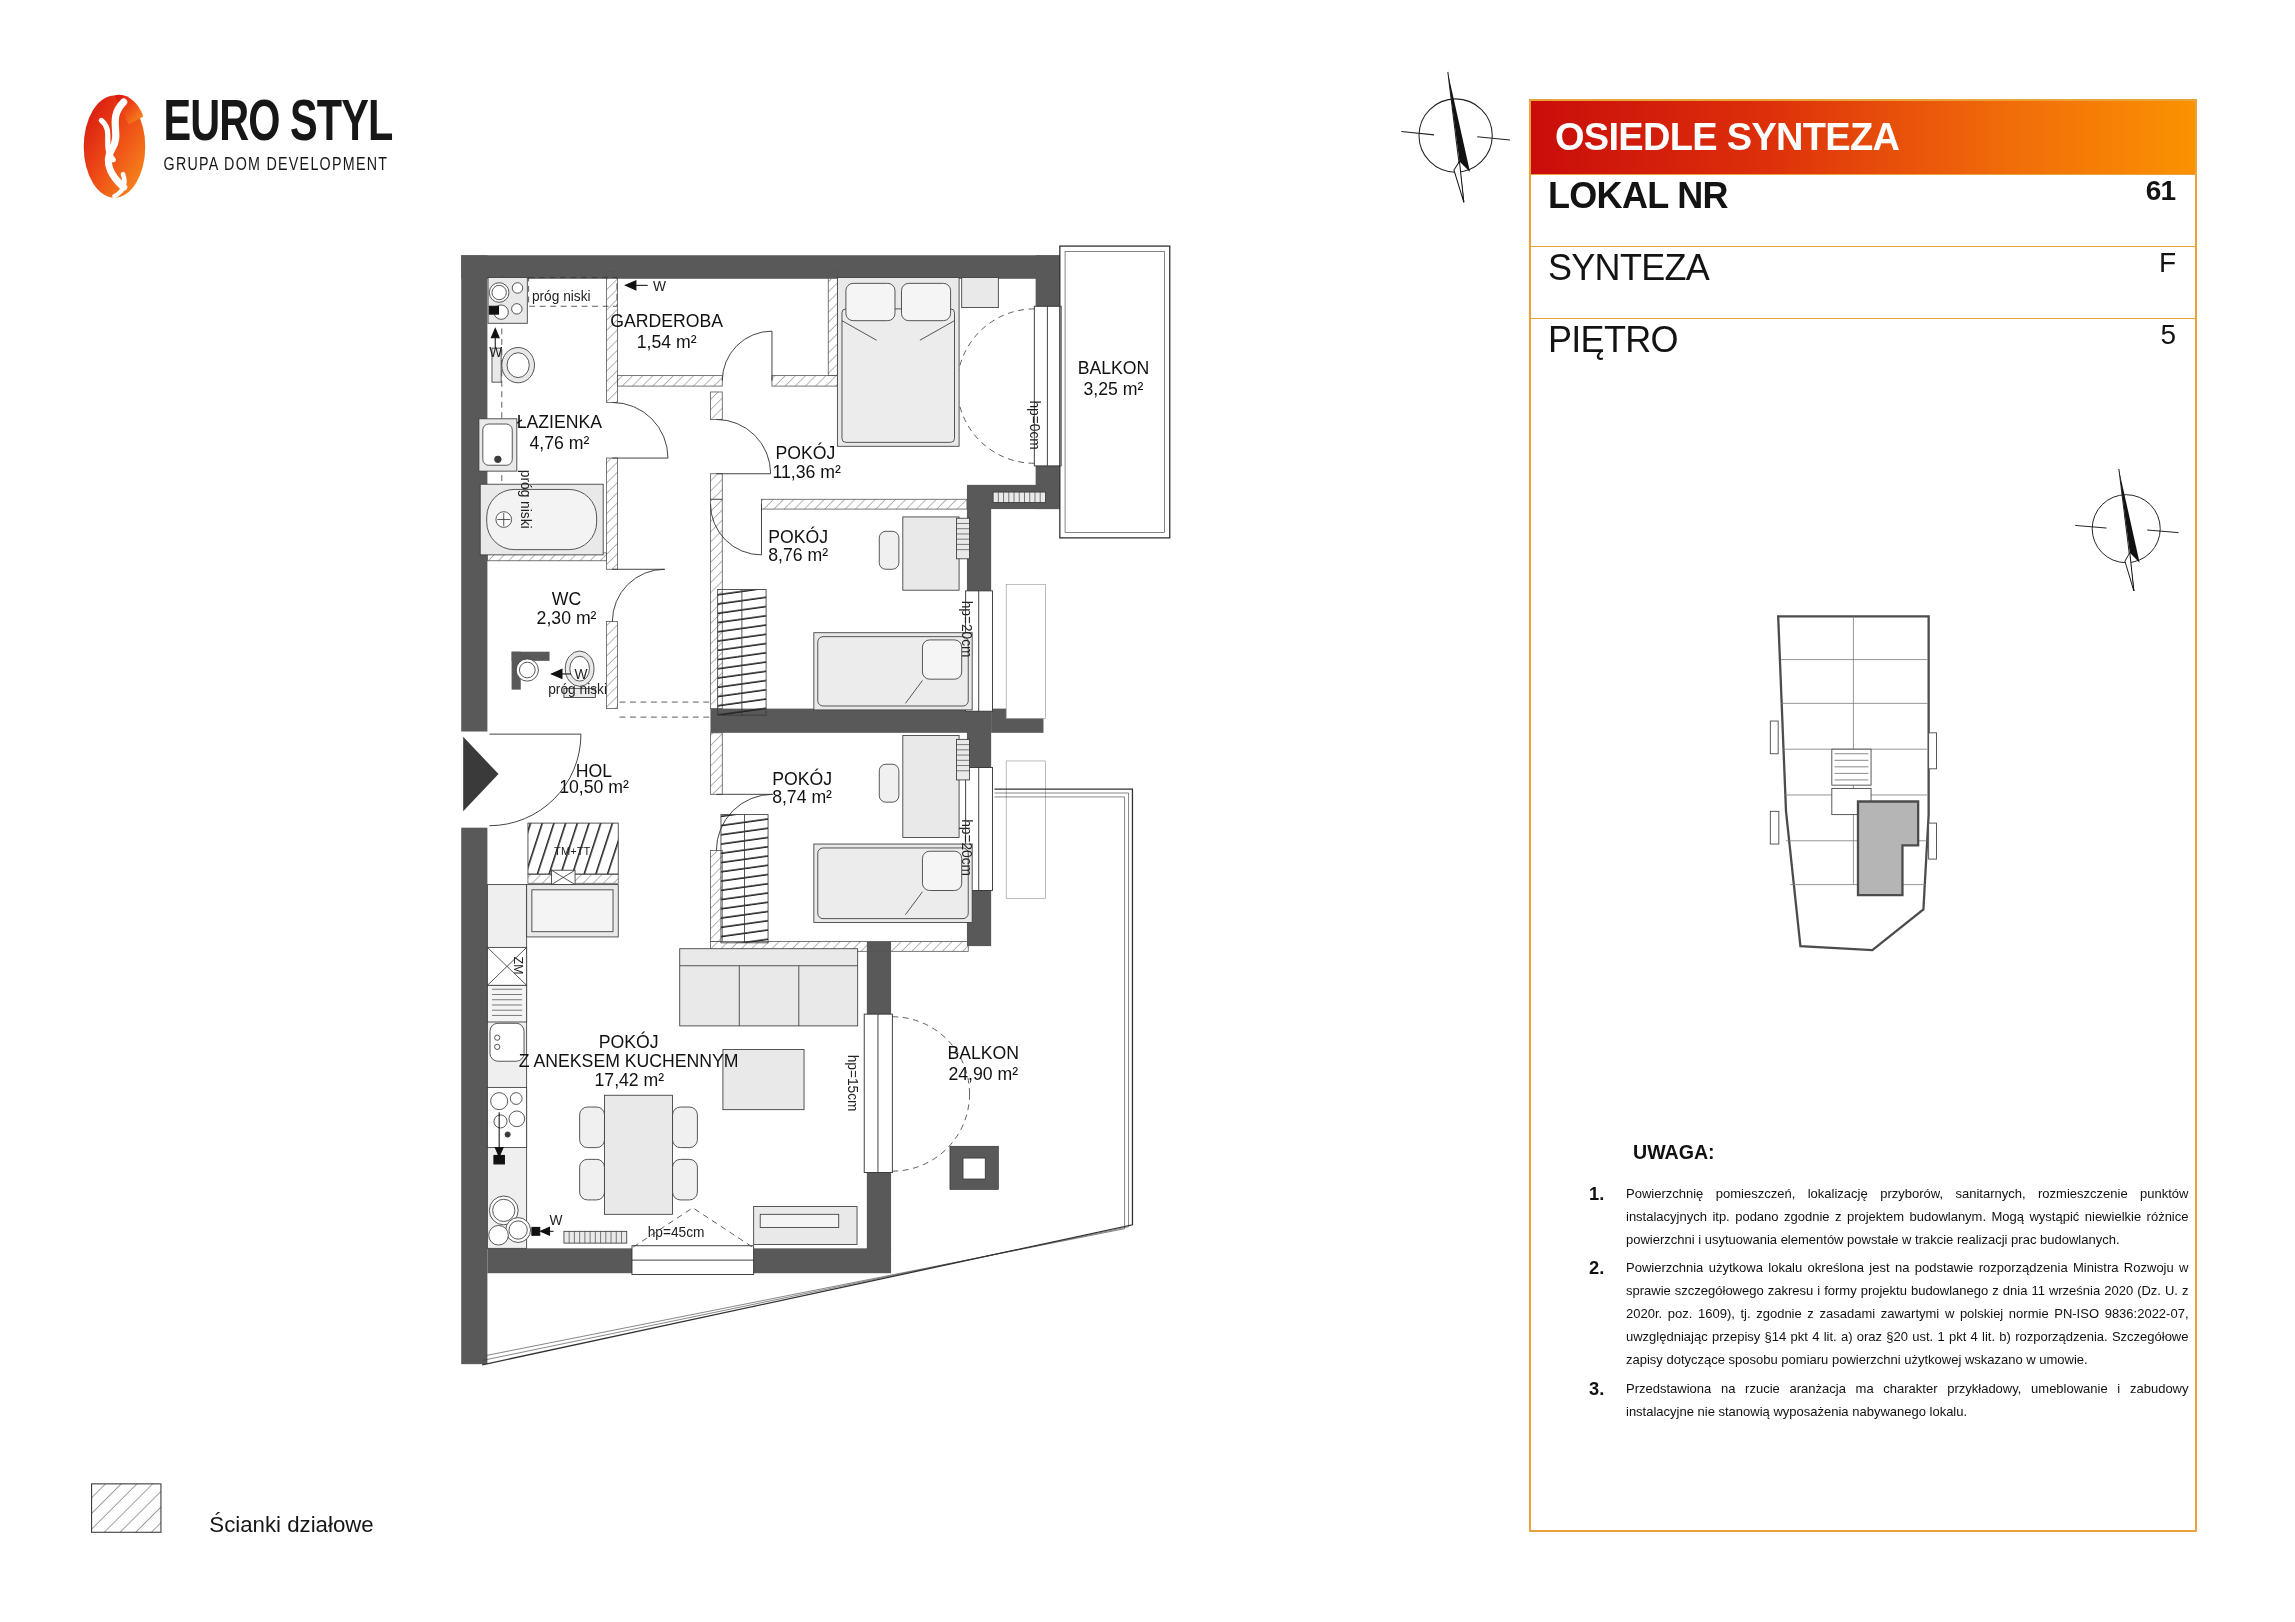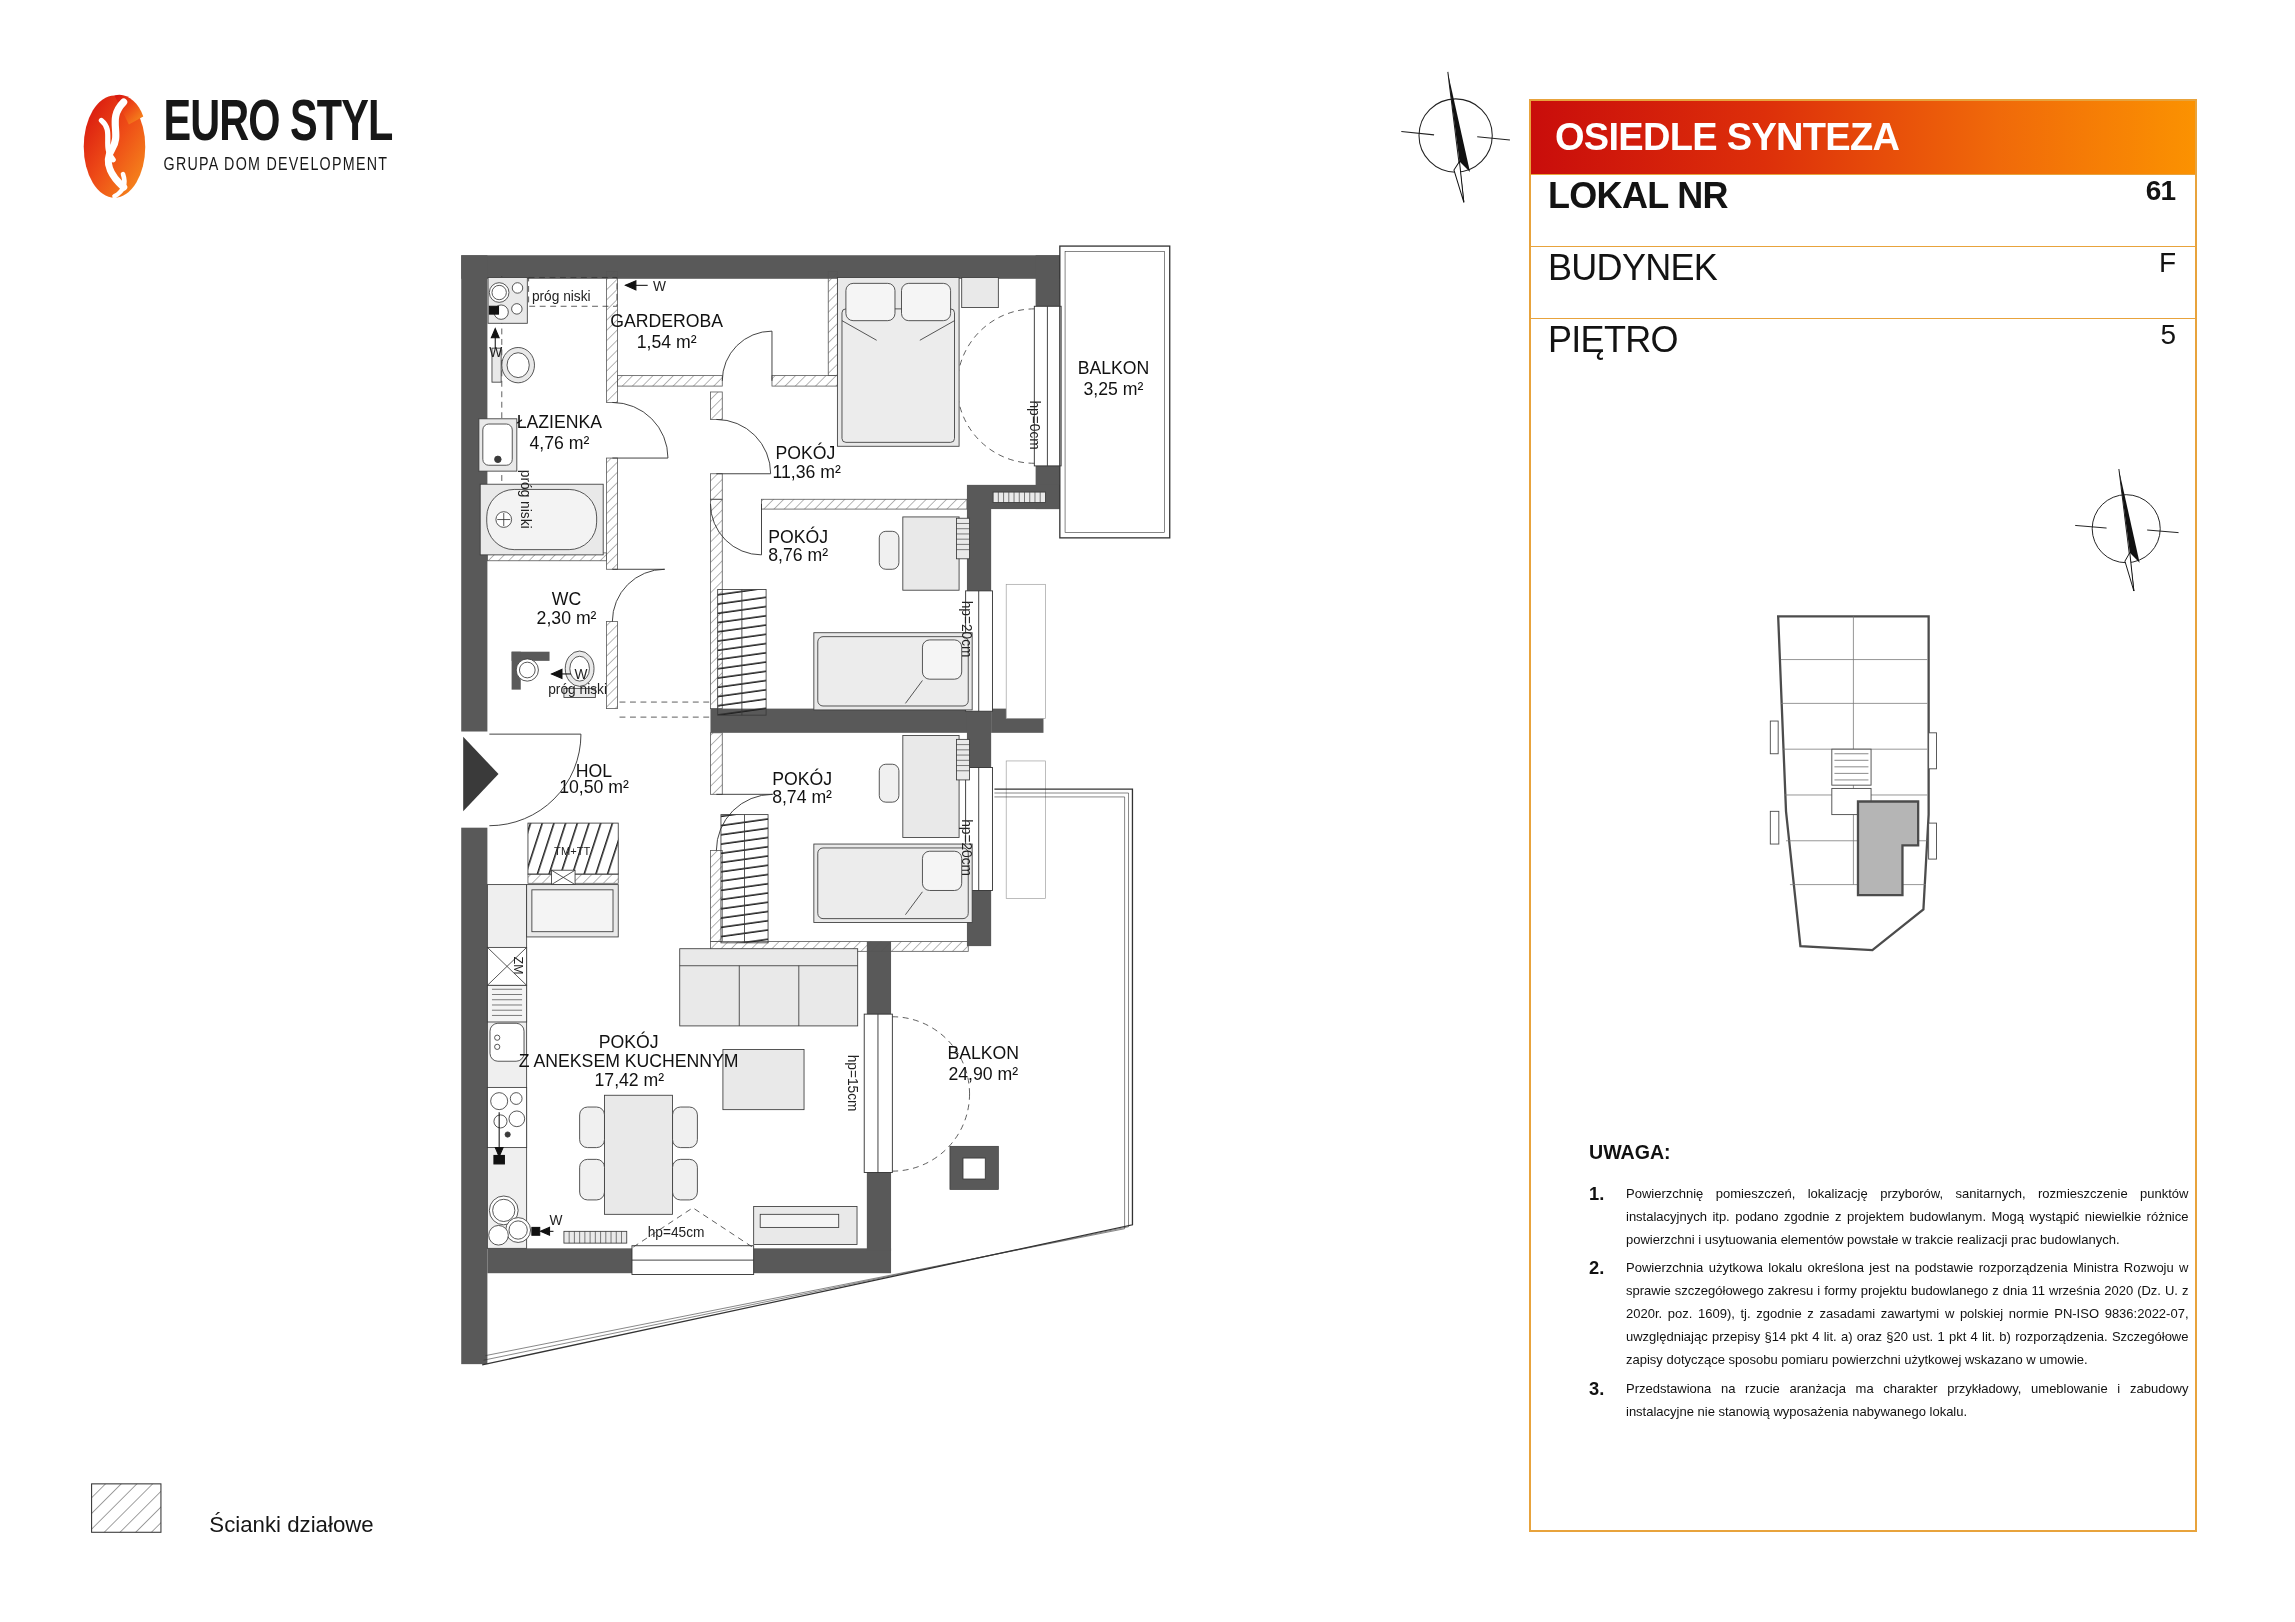--- a/index.html
+++ b/index.html
@@ -16,38 +16,38 @@
                 color:#fff;font-size:38px;font-weight:700;line-height:73px;padding-left:24px;
                 letter-spacing:-0.7px;}
   .panel-row{height:72px;display:flex;align-items:flex-start;justify-content:space-between;
              padding:0 19.6px 0 17px;border-top:1.3px solid #e8a33c;color:#131313;}
   .panel-row:first-of-type{border-top:none;}
   .panel-row .lbl{font-size:36px;letter-spacing:-0.7px;}
   .panel-row .val{font-size:28px;letter-spacing:-0.7px;}
   .panel-row.strong .lbl,.panel-row.strong .val{font-weight:700;}
 
   .notes{position:absolute;left:58px;right:6.5px;top:1040px;color:#111;}
-  .notes-title{font-weight:700;font-size:19.6px;margin-bottom:18.3px;}
+  .notes-title{font-weight:700;font-size:19.6px;margin-bottom:18.3px;margin-left:44px;}
   .note-item{position:relative;padding-left:37px;margin-top:5.2px;}
   .note-num{position:absolute;left:0;top:0;font-weight:700;font-size:18.3px;line-height:23px;}
   .note-text{font-size:13px;line-height:23px;text-align:justify;}
 </style>
 </head>
 <body>
 
 <div class="page">
 
   <div class="panel">
     <div class="panel-header">OSIEDLE SYNTEZA</div>
     <div class="panel-row strong">
       <span class="lbl">LOKAL NR</span>
       <span class="val">61</span>
     </div>
     <div class="panel-row">
-      <span class="lbl">BUDYNEK</span>
+      <span class="lbl">SYNTEZA</span>
       <span class="val">F</span>
     </div>
     <div class="panel-row">
       <span class="lbl">PIĘTRO</span>
       <span class="val">5</span>
     </div>
 
     <div class="notes">
       <div class="notes-title">UWAGA:</div>
       <div class="note-item">

